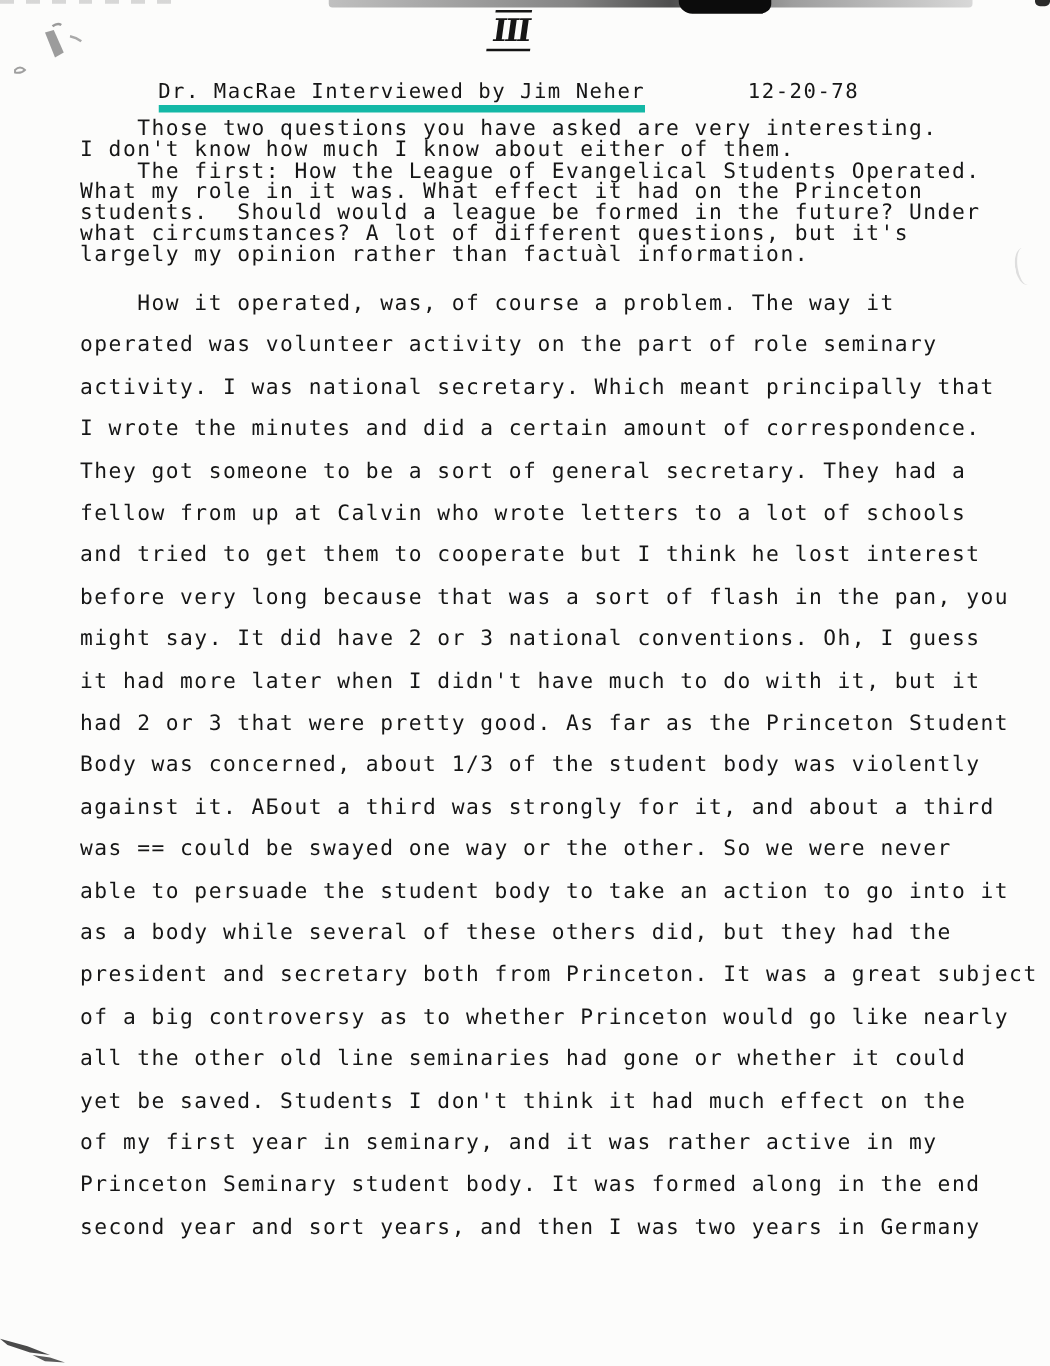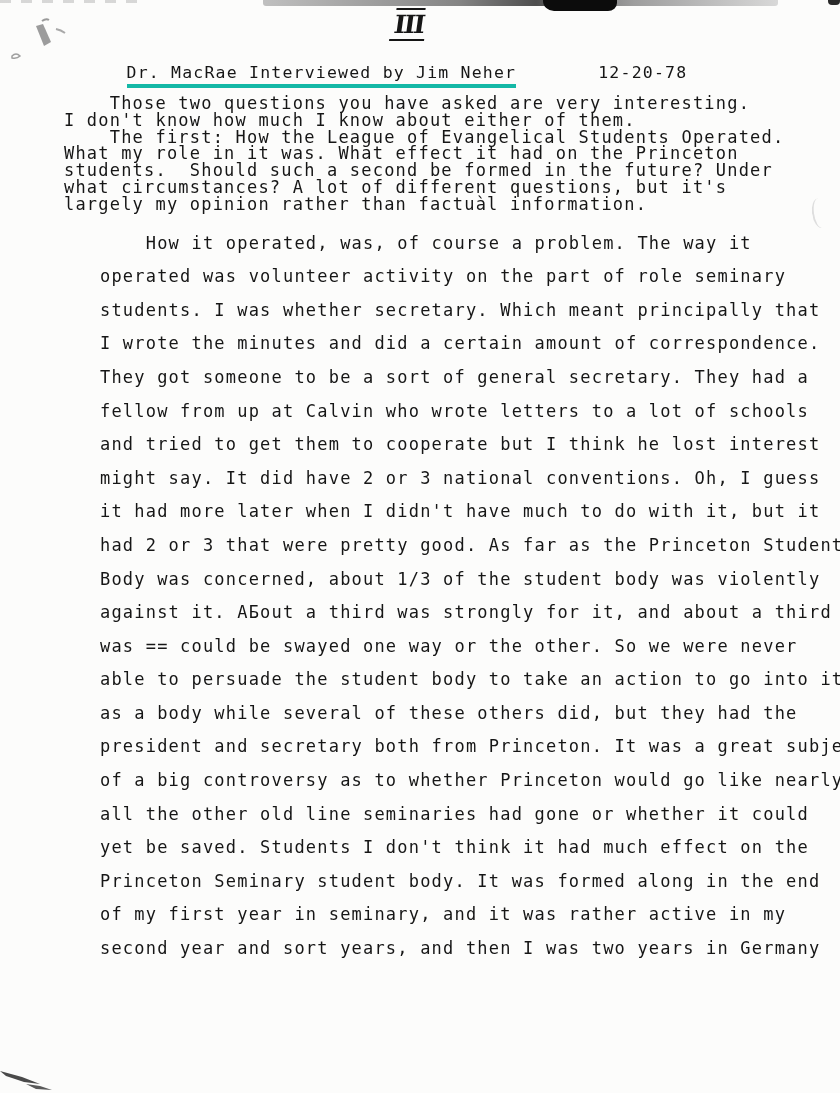--- a/index.html
+++ b/index.html
@@ -54,37 +54,37 @@
     text-decoration: overline;
     padding: 0 3px 1px 3px;
   }
 
   
   .header-row {
     position:absolute; left:82px; top:44px;
     font-size:16.5px; letter-spacing:1.2px; white-space:pre;
   }
   .doc-title {
-    border-bottom: 4px solid #14b8a6;
+    border-bottom: 6px solid #14b8a6;
     padding-bottom: 2px;
     font-weight: 500;
     text-align: center;
   }
   .doc-date { margin-left: 82px; }
 
   
   .doc-body {
     position:absolute; left:64px; top:95px; width:762px;
     font-size:17px; letter-spacing:1.2px;
   }
   .line { white-space: pre; }
   .para.single { line-height: 16.8px; }
   .para.double { line-height: 33.6px; }
   .para:nth-child(2) { margin-top: 0; }
-  .para:nth-child(3) { margin-top: 14px; margin-left: 36px; }
+  .para:nth-child(3) { margin-top: 14px; }
 </style>
 </head>
 <body>
 
 <div class="page">
 
   <div class="streak-light"></div>
   <div class="streak-dark"></div>
   <div class="streak-blob"></div>
   <div class="streak-nub"></div>
@@ -111,43 +111,44 @@
   </div>
 
   <div class="doc-body">
       <div class="para single">
         <div class="line">    Those two questions you have asked are very interesting.</div>
         <div class="line">I don't know how much I know about either of them.</div>
       </div>
       <div class="para single">
         <div class="line">    The first: How the League of Evangelical Students Operated.</div>
         <div class="line">What my role in it was. What effect it had on the Princeton</div>
-        <div class="line">students.  Should such a second be formed in the future? Under</div>
+        <div class="line">students.  Should would a league be formed in the future? Under</div>
         <div class="line">what circumstances? A lot of different questions, but it's</div>
         <div class="line">largely my opinion rather than factuàl information.</div>
       </div>
       <div class="para double">
         <div class="line">    How it operated, was, of course a problem. The way it</div>
         <div class="line">operated was volunteer activity on the part of role seminary</div>
-        <div class="line">students. I was whether secretary. Which meant principally that</div>
+        <div class="line">activity. I was national secretary. Which meant principally that</div>
         <div class="line">I wrote the minutes and did a certain amount of correspondence.</div>
         <div class="line">They got someone to be a sort of general secretary. They had a</div>
         <div class="line">fellow from up at Calvin who wrote letters to a lot of schools</div>
         <div class="line">and tried to get them to cooperate but I think he lost interest</div>
+        <div class="line">before very long because that was a sort of flash in the pan, you</div>
         <div class="line">might say. It did have 2 or 3 national conventions. Oh, I guess</div>
         <div class="line">it had more later when I didn't have much to do with it, but it</div>
         <div class="line">had 2 or 3 that were pretty good. As far as the Princeton Student</div>
         <div class="line">Body was concerned, about 1/3 of the student body was violently</div>
         <div class="line">against it. AƂout a third was strongly for it, and about a third</div>
         <div class="line">was == could be swayed one way or the other. So we were never</div>
         <div class="line">able to persuade the student body to take an action to go into it</div>
         <div class="line">as a body while several of these others did, but they had the</div>
         <div class="line">president and secretary both from Princeton. It was a great subject</div>
         <div class="line">of a big controversy as to whether Princeton would go like nearly</div>
         <div class="line">all the other old line seminaries had gone or whether it could</div>
         <div class="line">yet be saved. Students I don't think it had much effect on the</div>
+        <div class="line">of my first year in seminary, and it was rather active in my</div>
         <div class="line">Princeton Seminary student body. It was formed along in the end</div>
-        <div class="line">of my first year in seminary, and it was rather active in my</div>
         <div class="line">second year and sort years, and then I was two years in Germany</div>
       </div>
     </div>
 
 </div>
 
 </body></html>

